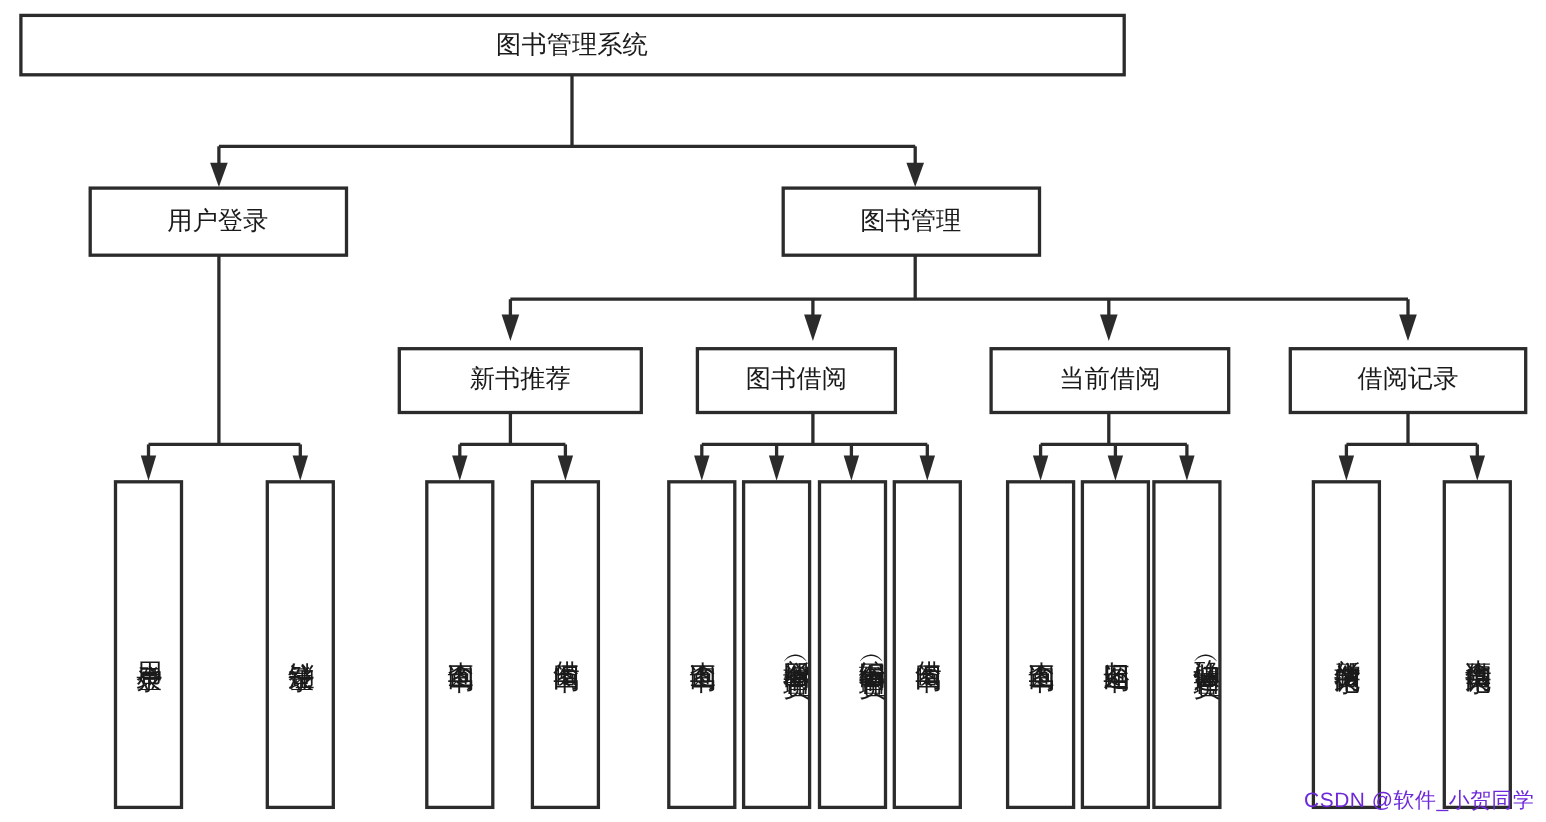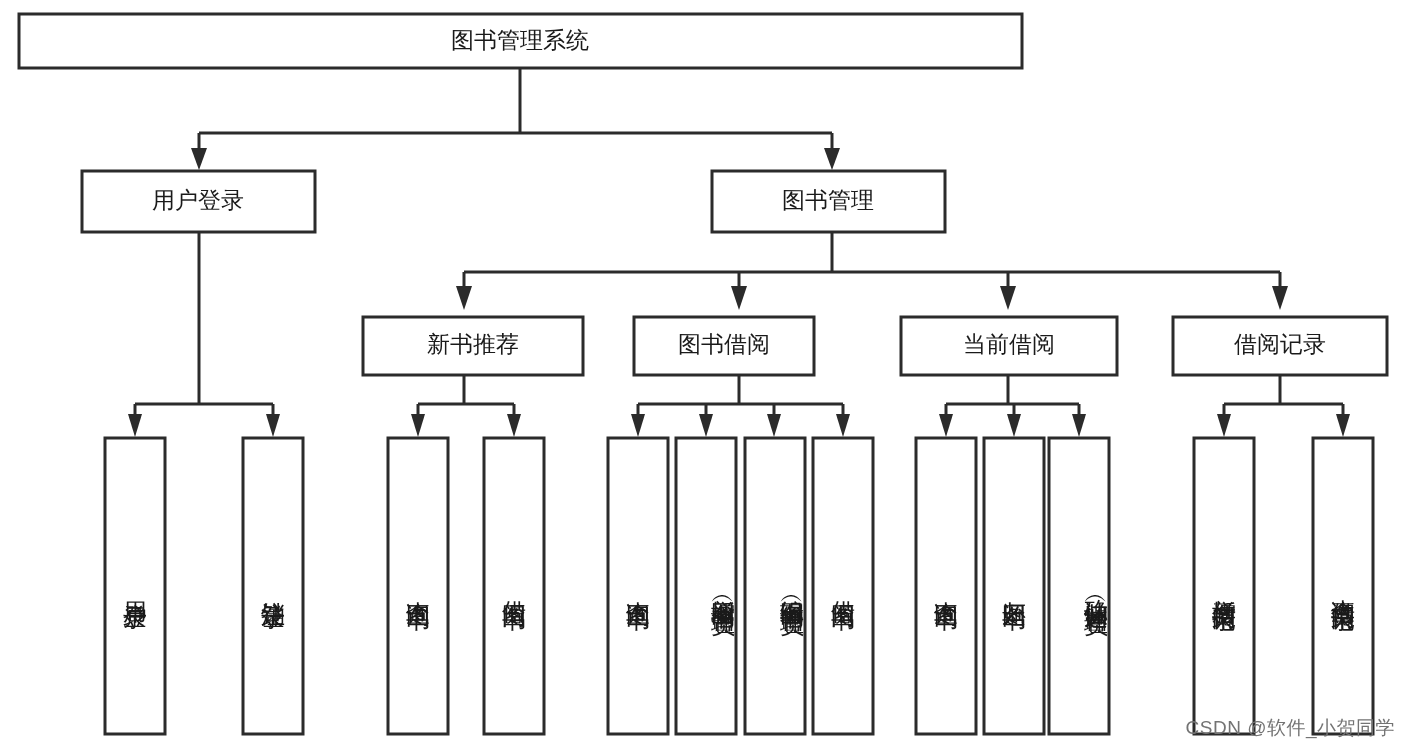--- a/index.html
+++ b/index.html
@@ -63,21 +63,21 @@
     text-align: center;
     white-space: nowrap;
     pointer-events: none;
   }
   .watermark {
     position: absolute;
     right: 10px;
     bottom: 6px;
     font-family: "Liberation Sans", "DejaVu Sans", sans-serif;
     font-size: 19px;
-    color: #737373;
+    color: #6d28d9;
     white-space: nowrap;
     letter-spacing: 0.5px;
   }
 </style>
 </head>
 <body>
 
 <div id="diagram-root">
 
   <svg id="tree-svg" viewBox="0 0 1405 747">

